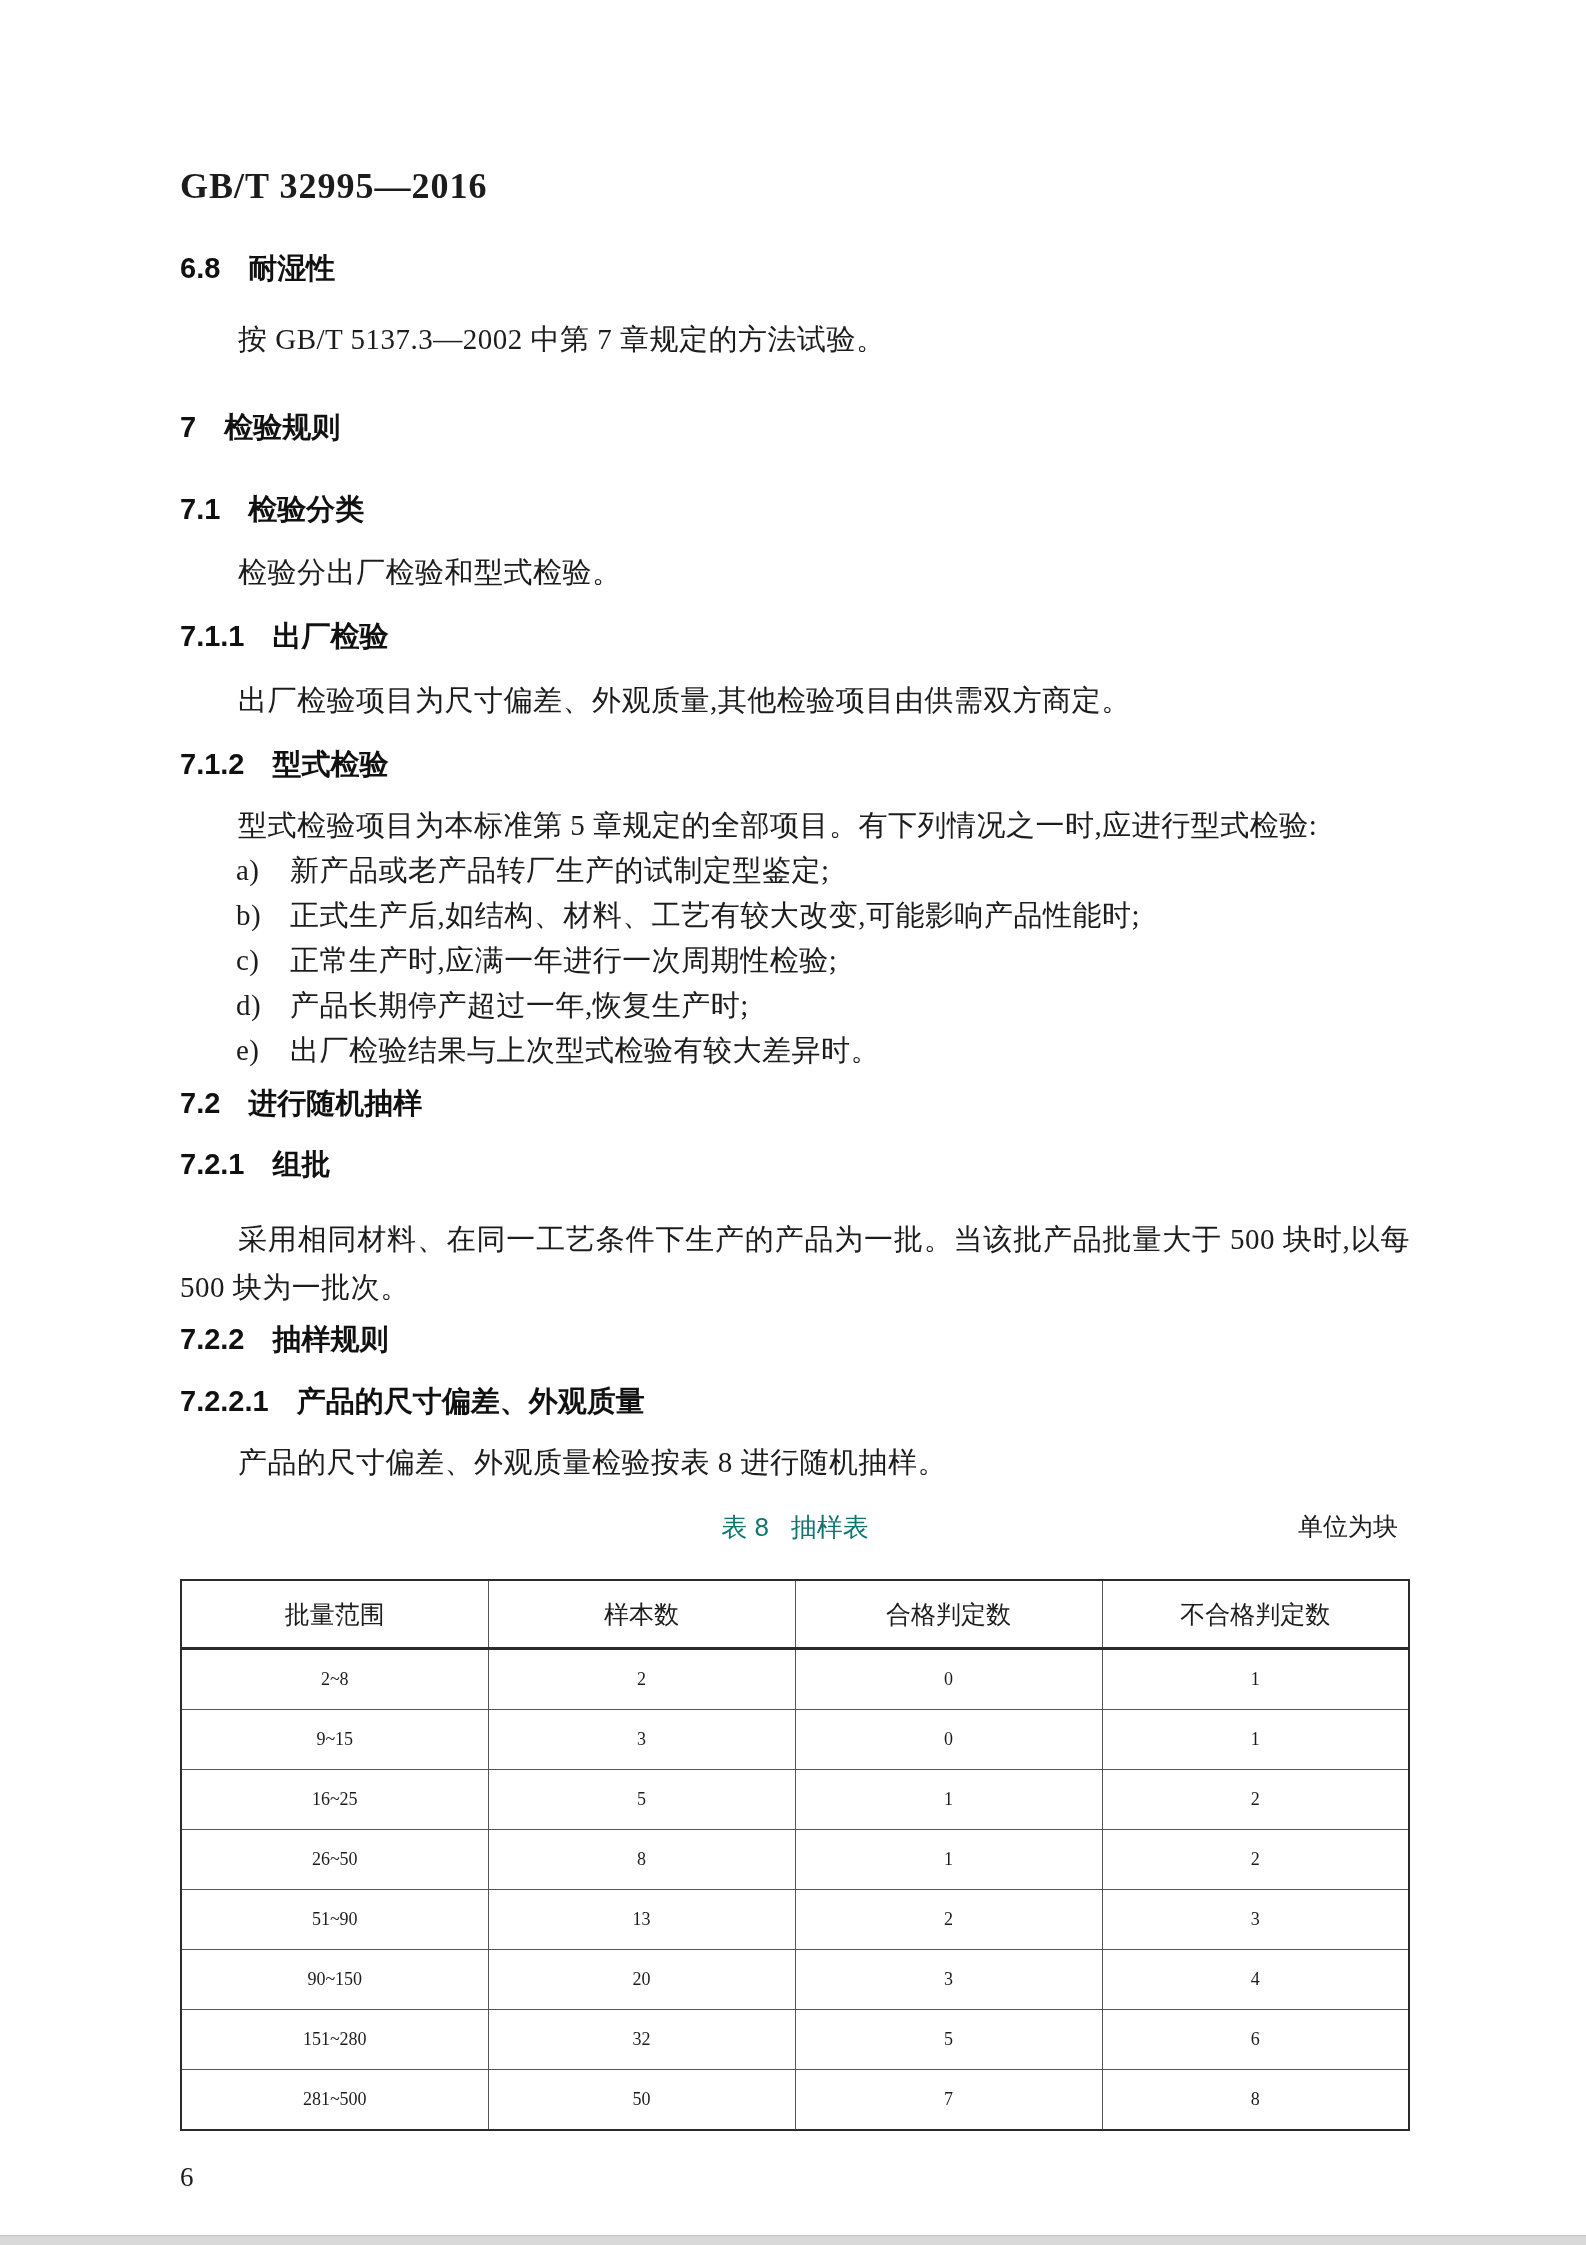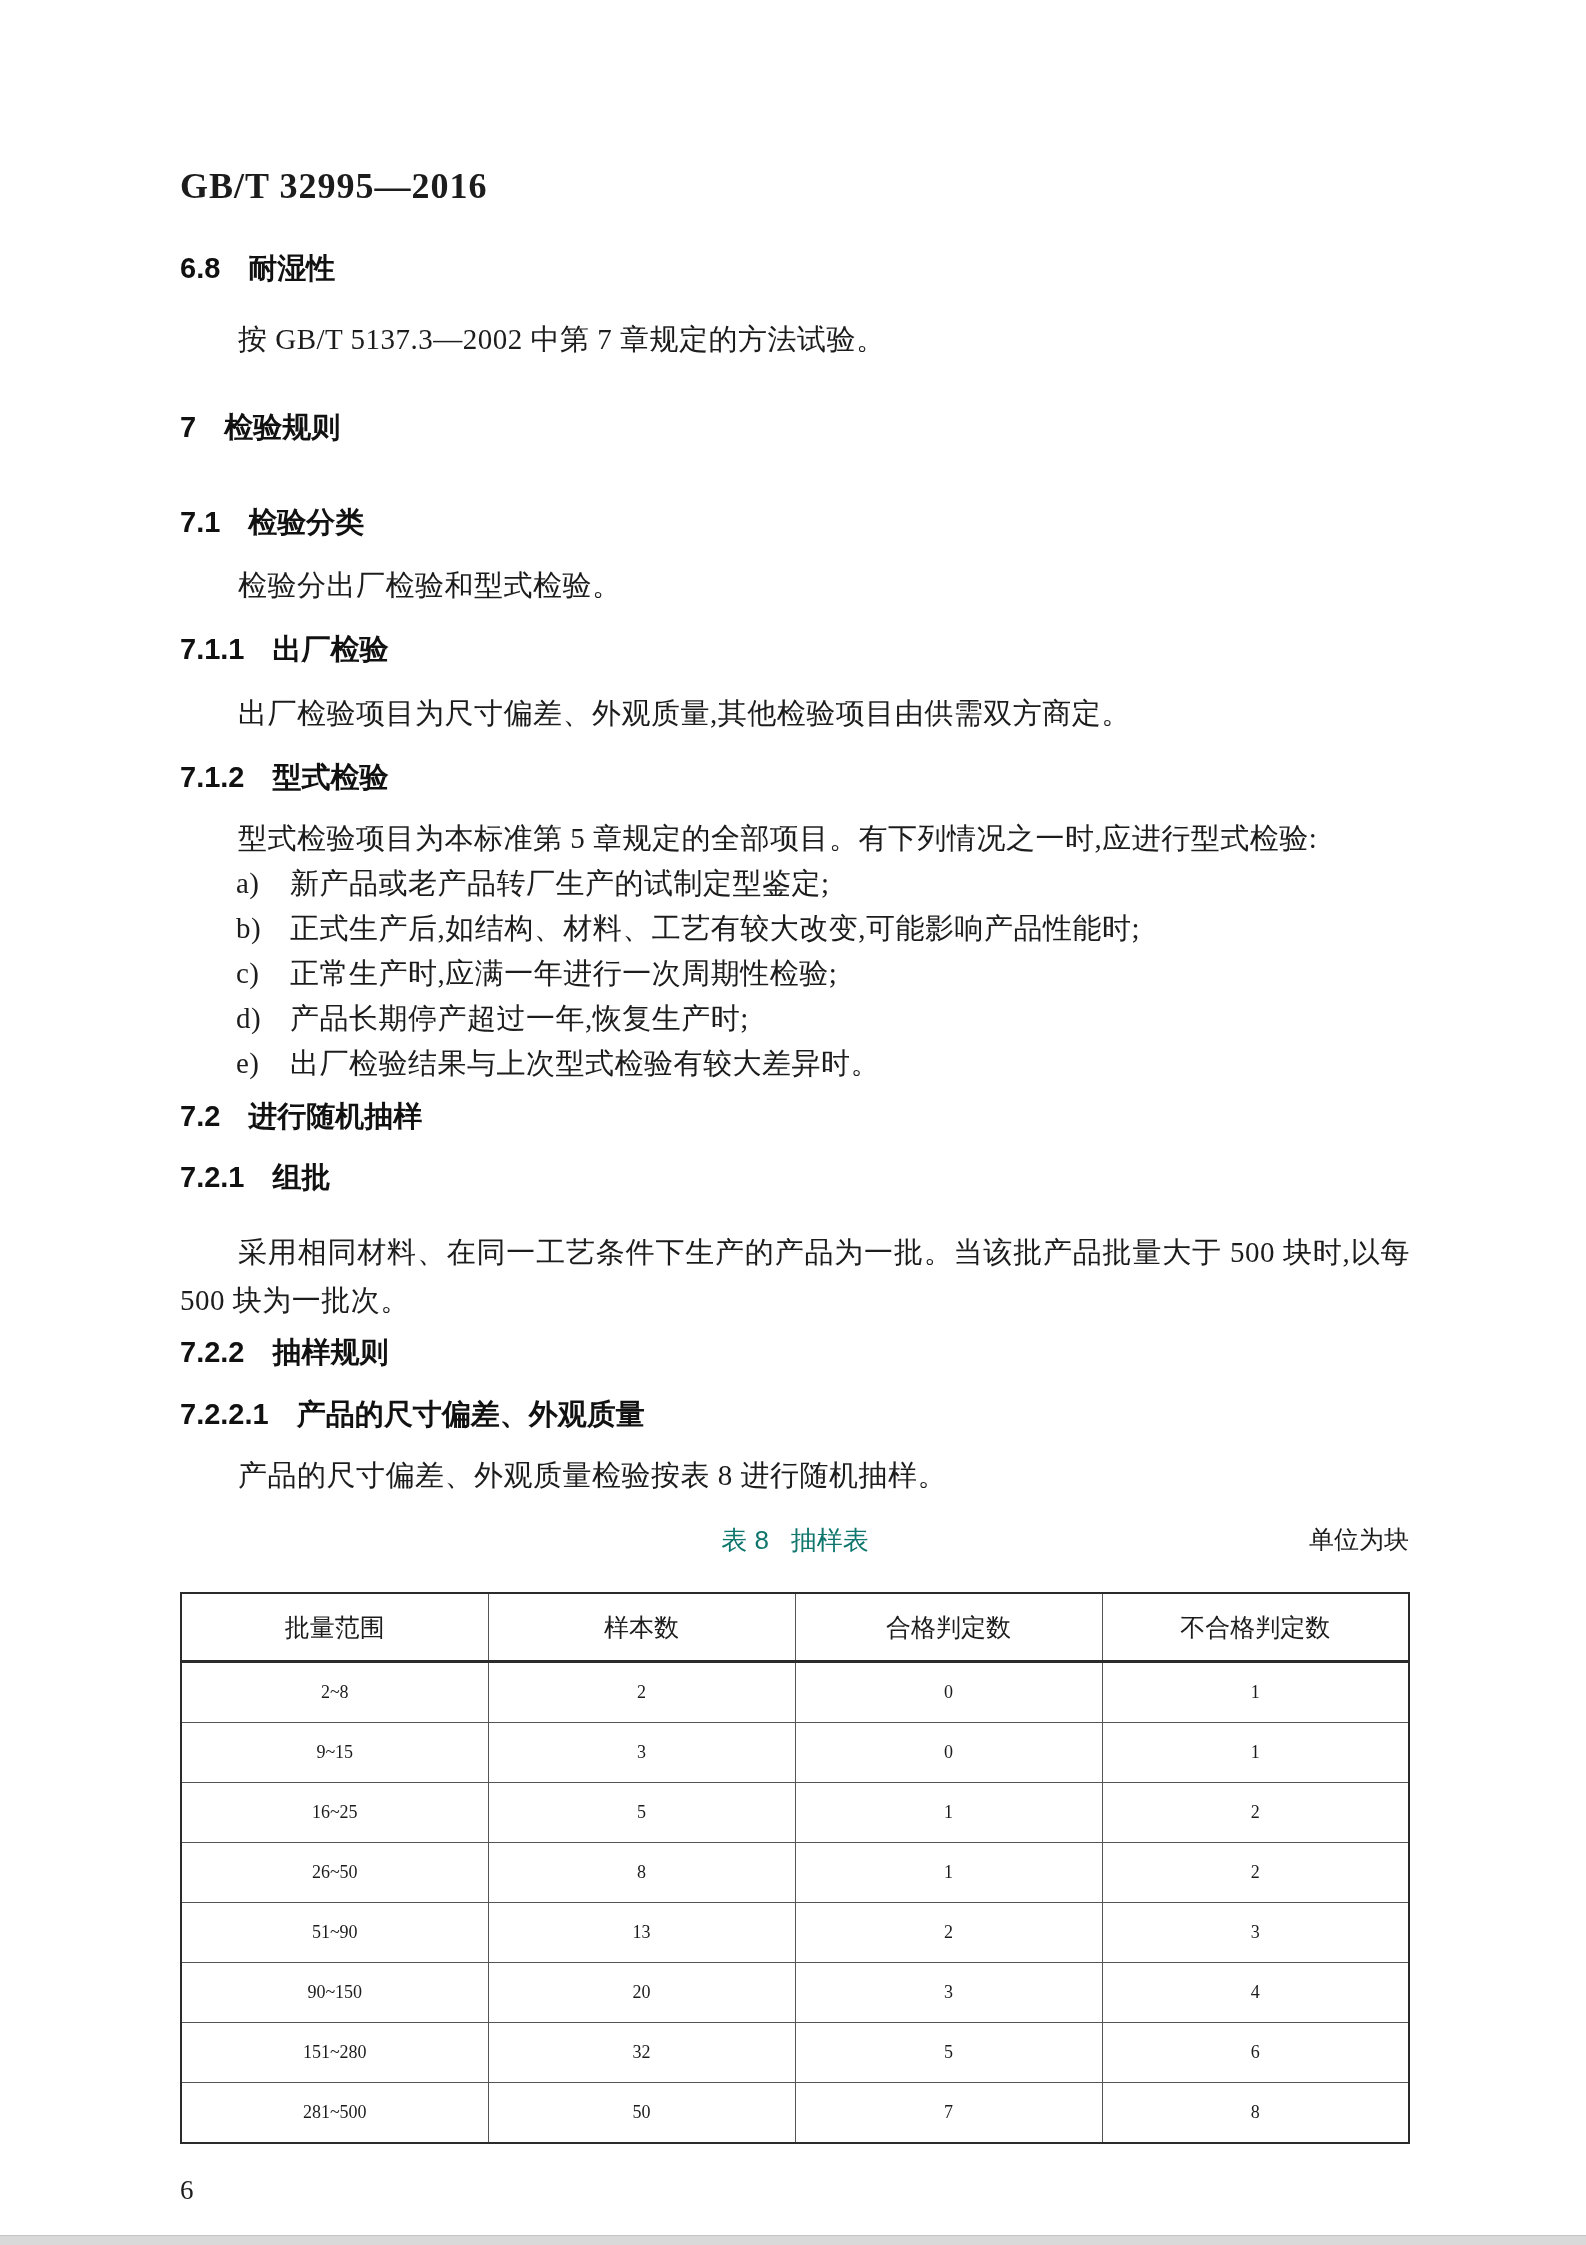--- a/index.html
+++ b/index.html
@@ -55,21 +55,21 @@
     text-align: center;
   }
   .caption-row .cap {
     font-family: "Liberation Sans", "DejaVu Sans", sans-serif;
     font-weight: normal;
     color: #0f766e;
   }
   .caption-row .cap-label { margin-right: 22px; }
   .caption-row .unit {
     position: absolute;
-    right: 1px; top: 0;
+    right: 12px; top: 0;
     font-size: 25px;
     font-weight: normal;
     font-family: "Liberation Serif", "DejaVu Serif", serif;
   }
   table.sampling {
     border-collapse: collapse;
     width: 1230px;
     table-layout: fixed;
   }
   table.sampling th, table.sampling td {
@@ -112,21 +112,21 @@
 
   <div class="heading" style="margin-top:46px">
     <span class="num">6.8</span><span>耐湿性</span>
   </div>
   <div class="para" style="margin-top:36px">按 GB/T 5137.3—2002 中第 7 章规定的方法试验。</div>
 
   <div class="heading" style="margin-top:53px">
     <span class="num">7</span><span>检验规则</span>
   </div>
 
-  <div class="heading" style="margin-top:59px">
+  <div class="heading" style="margin-top:46px">
     <span class="num">7.1</span><span>检验分类</span>
   </div>
   <div class="para" style="margin-top:28px">检验分出厂检验和型式检验。</div>
 
   <div class="heading" style="margin-top:29px">
     <span class="num">7.1.1</span><span>出厂检验</span>
   </div>
   <div class="para" style="margin-top:29px">出厂检验项目为尺寸偏差、外观质量,其他检验项目由供需双方商定。</div>
 
   <div class="heading" style="margin-top:29px">

